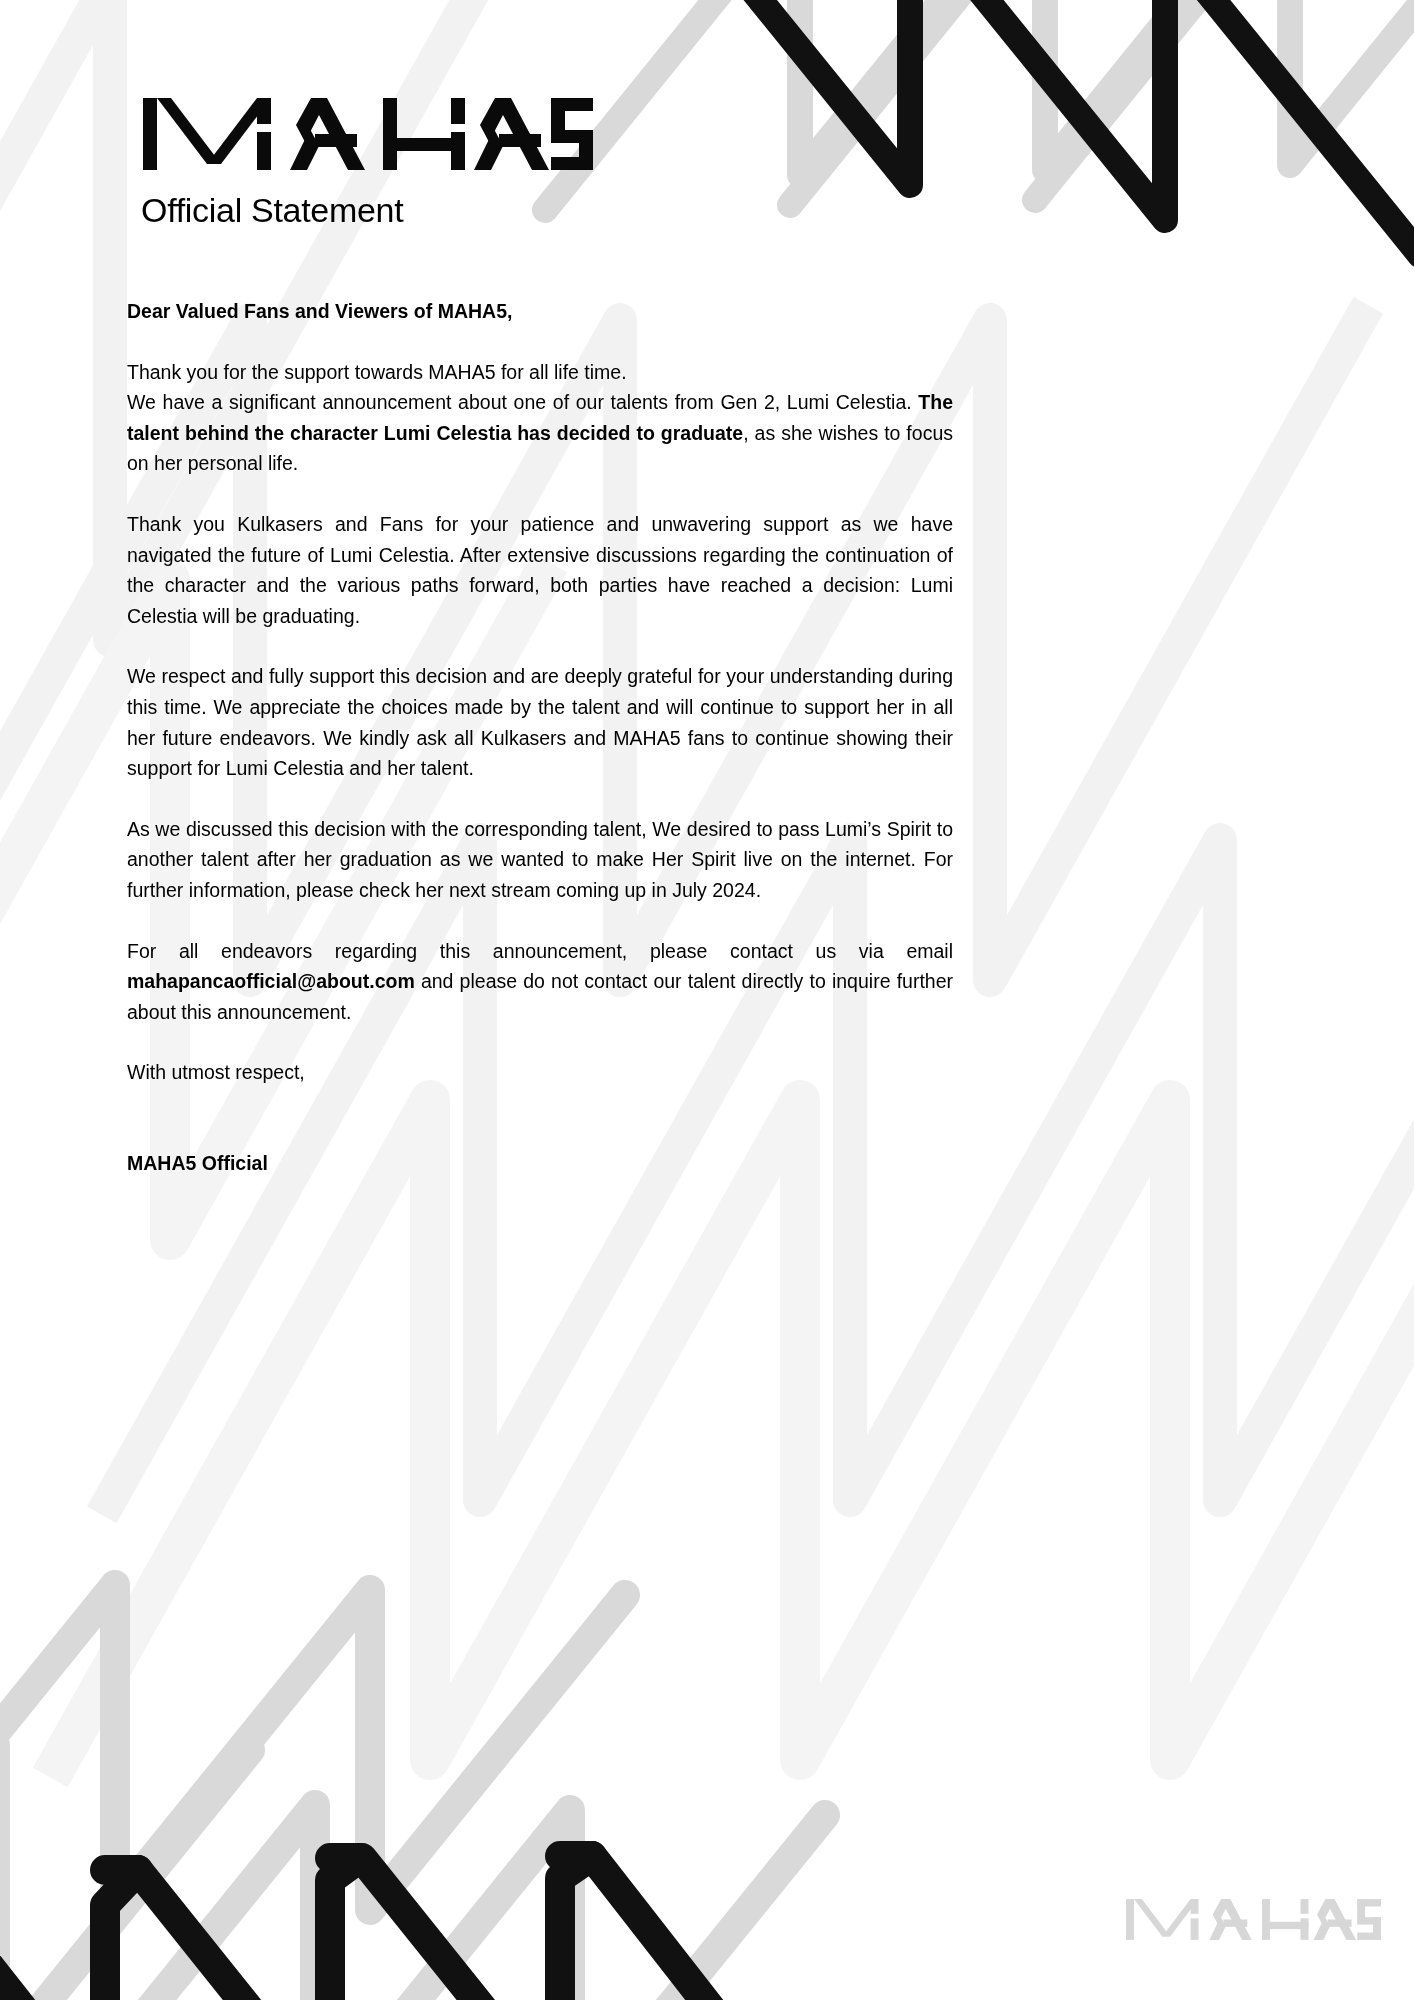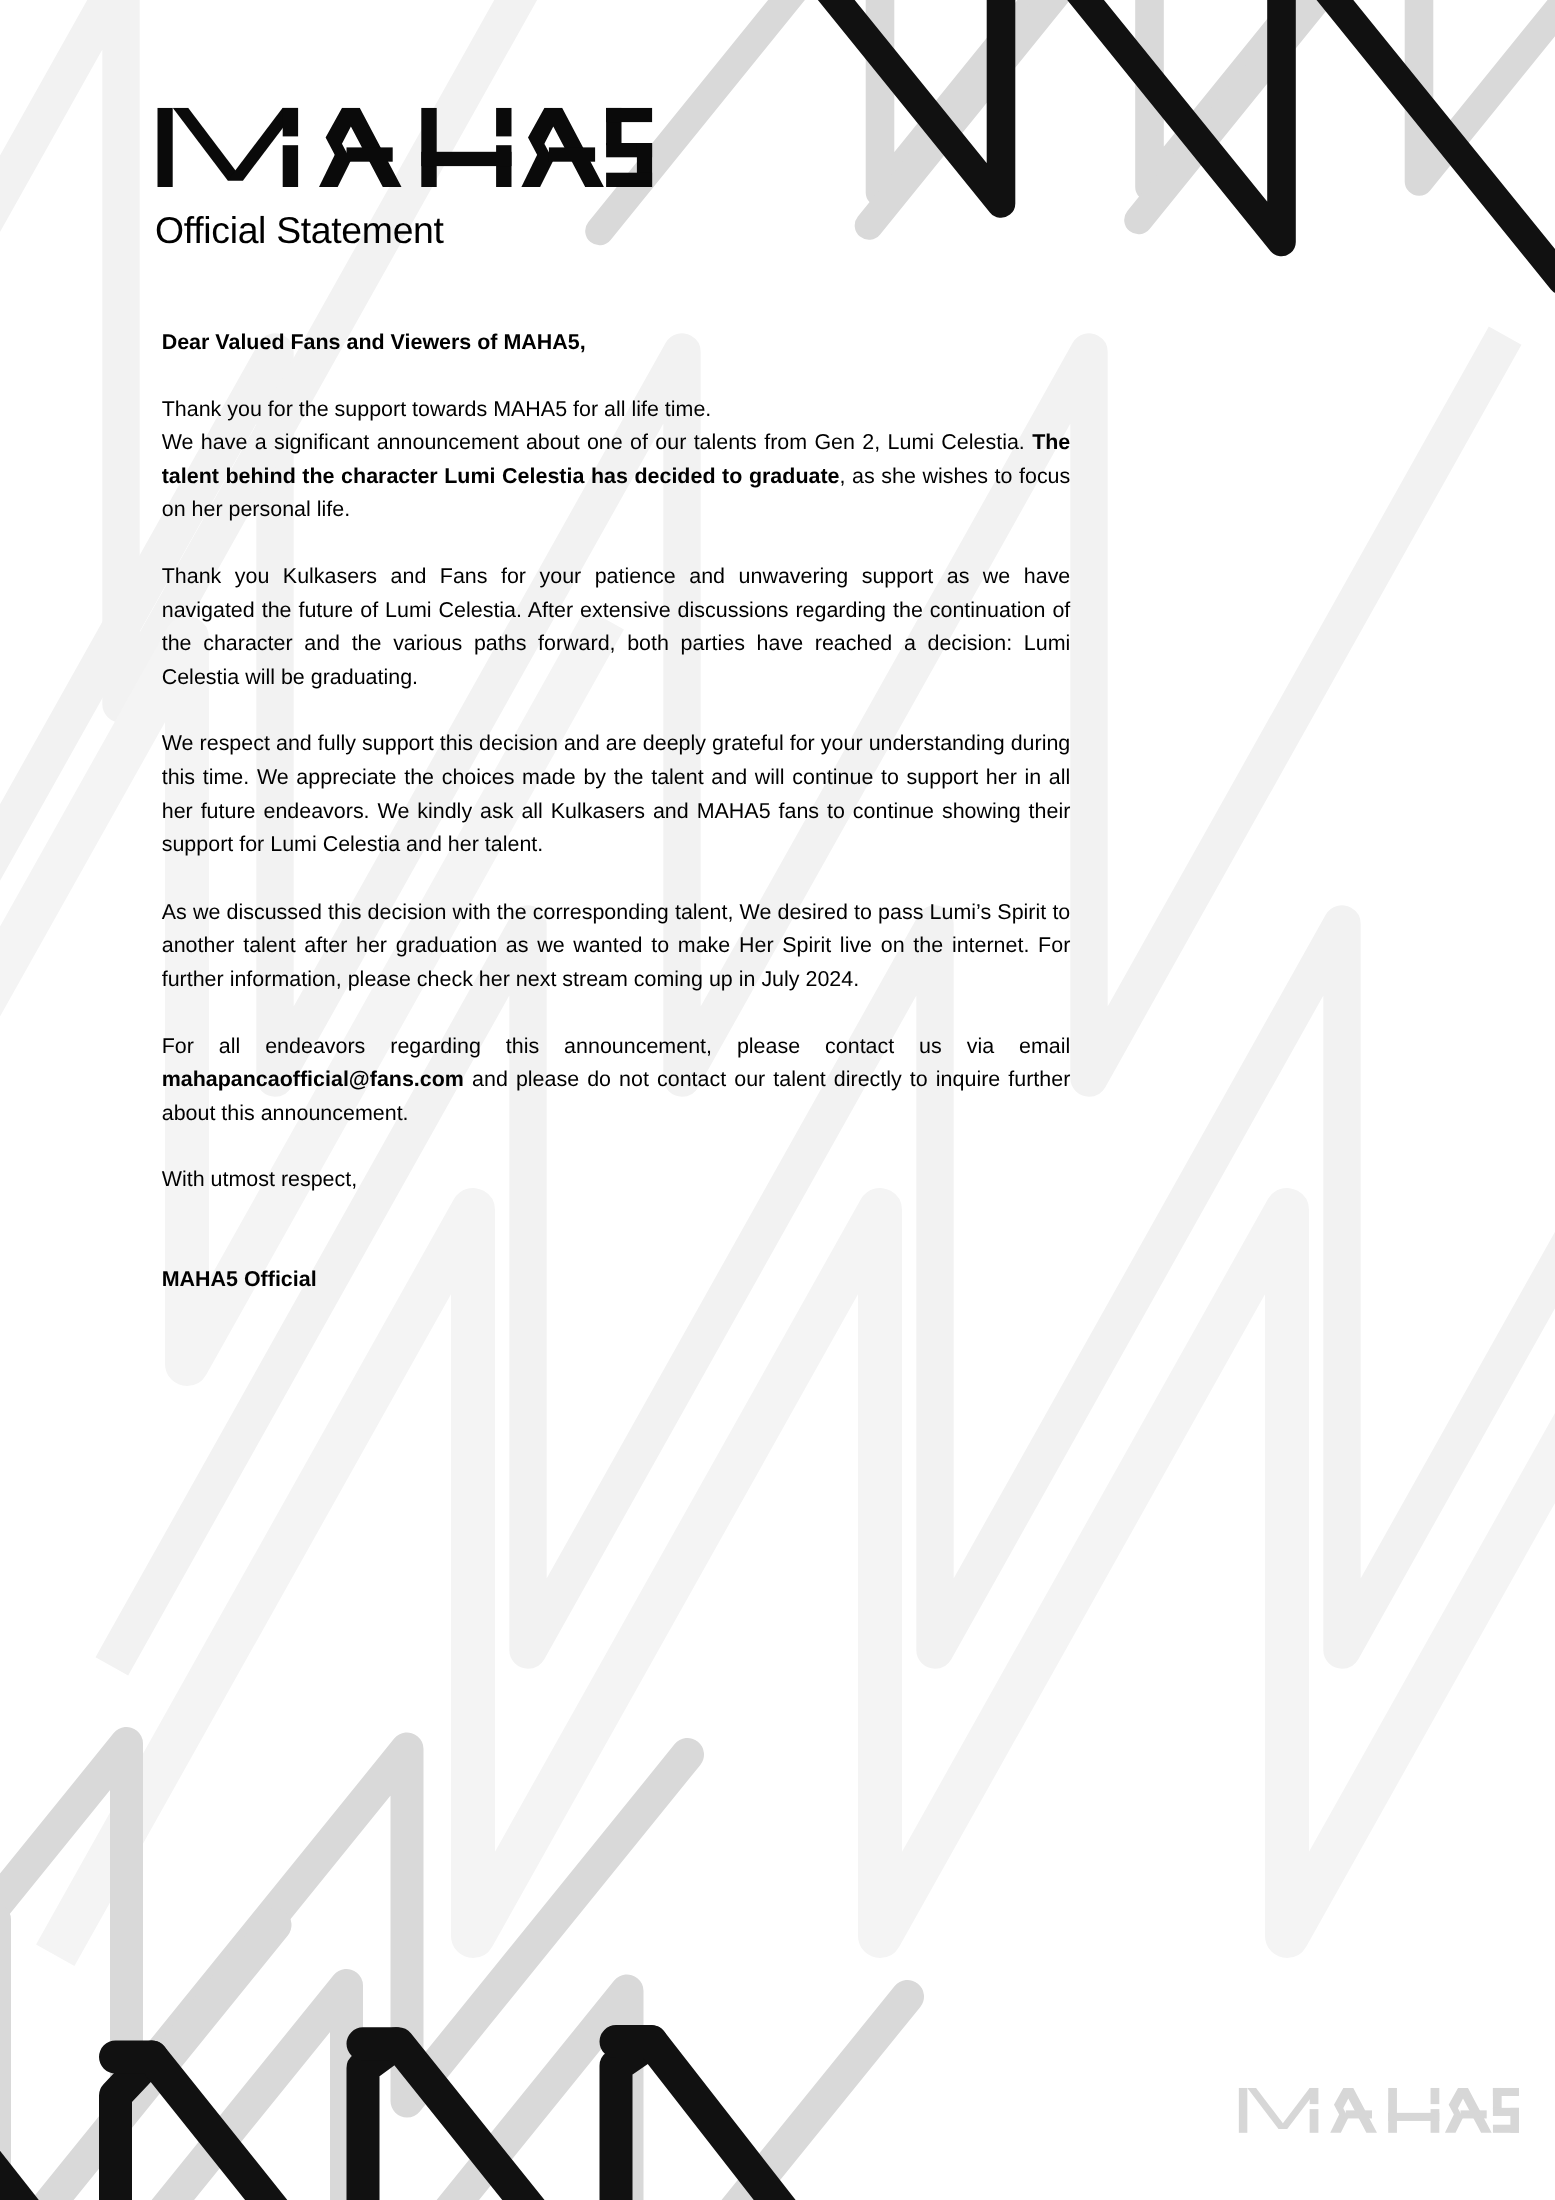--- a/index.html
+++ b/index.html
@@ -52,21 +52,21 @@
     left: 141px;
     top: 192px;
     font-size: 34px;
     font-weight: normal;
     letter-spacing: -0.3px;
     line-height: 1.1;
   }
 
   .body-block {
     position: absolute;
-    left: 147px;
+    left: 127px;
     top: 296px;
     width: 826px;
     font-size: 19.5px;
     line-height: 30.6px;
     text-align: justify;
     text-justify: inter-word;
   }
 
   .body-block p {
     margin: 0;
@@ -201,21 +201,21 @@
       </p>
 
       <p class="para">Thank you Kulkasers and Fans for your patience and unwavering support as we have navigated the future of Lumi Celestia. After extensive discussions regarding the continuation of the character and the various paths forward, both parties have reached a decision: Lumi Celestia will be graduating.</p>
 
       <p class="para">We respect and fully support this decision and are deeply grateful for your understanding during this time. We appreciate the choices made by the talent and will continue to support her in all her future endeavors. We kindly ask all Kulkasers and MAHA5 fans to continue showing their support for Lumi Celestia and her talent.</p>
 
 
       <p class="para">As we discussed this decision with the corresponding talent, We desired to pass Lumi’s Spirit to another talent after her graduation as we wanted to make Her Spirit live on the internet. For further information, please check her next stream coming up in July 2024.</p>
 
       <p class="para">
-        <span>For all endeavors regarding this announcement, please contact us via email </span><b>mahapancaofficial@fans.com</b><span> and please do not contact our talent directly to inquire further about this announcement.</span>
+        <span>For all endeavors regarding this announcement, please contact us via email </span><b>mahapancaofficial@about.com</b><span> and please do not contact our talent directly to inquire further about this announcement.</span>
       </p>
 
       <p class="para closing">With utmost respect,</p>
 
       <div class="spacer-lg"></div>
 
       <p class="signature">MAHA5 Official</p>
     </div>
 
     <div class="footer-logo" role="img" aria-label="MAHA5">

